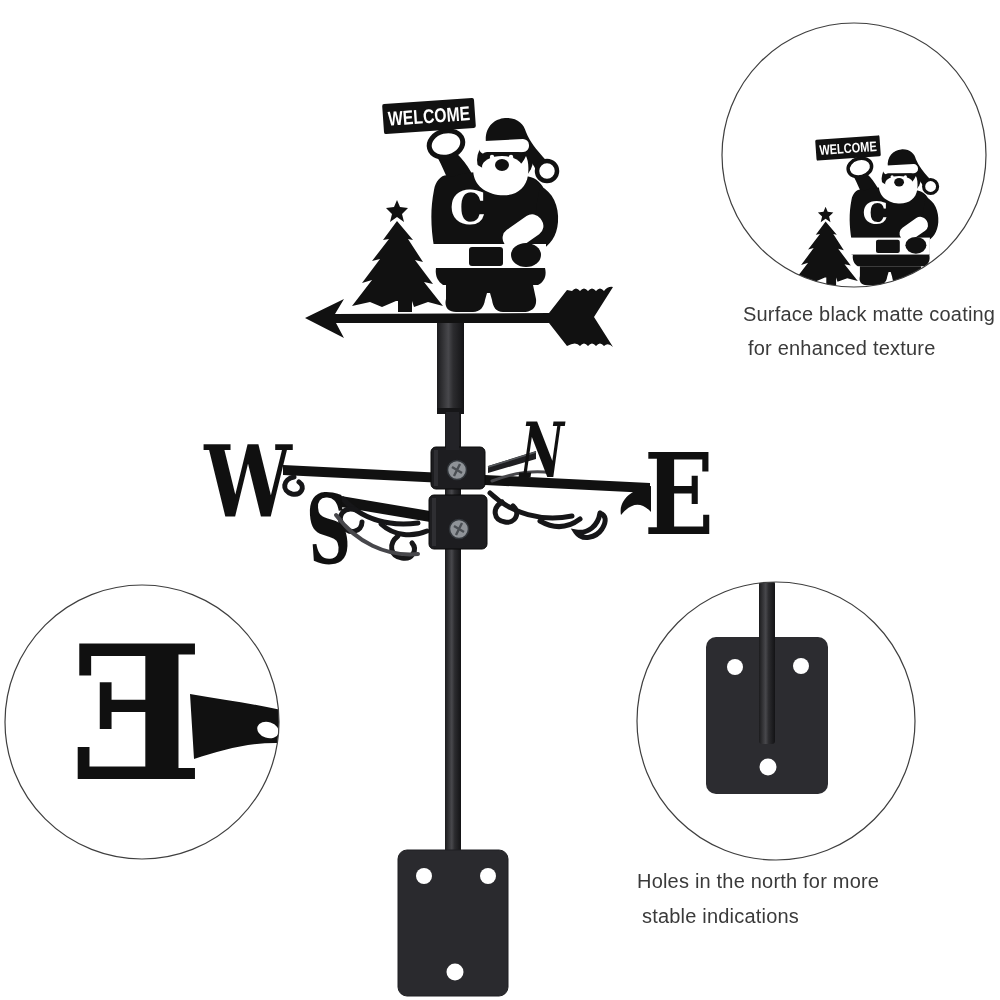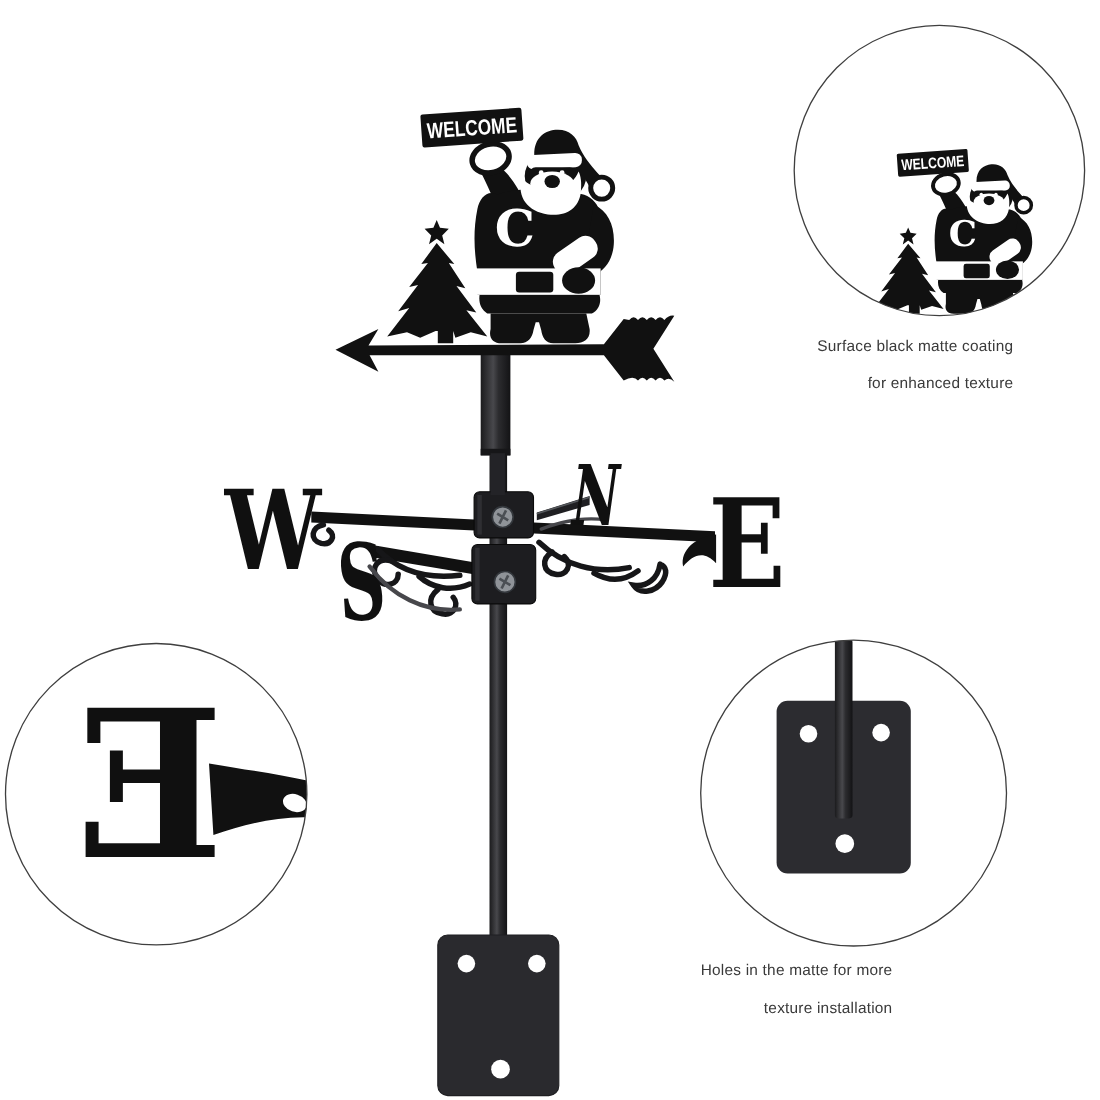--- a/index.html
+++ b/index.html
@@ -2,24 +2,24 @@
 <html><head>
 <meta charset="utf-8">
 <style>
   html,body { margin:0; padding:0; background:#ffffff; }
   .canvas {
     position:relative; width:1000px; height:1000px; background:#ffffff;
     overflow:hidden; font-family:"Liberation Sans",sans-serif;
   }
   svg { position:absolute; left:0; top:0; }
   .cap {
-    position:absolute; color:#3a3a3a; font-size:14px; line-height:34px;
+    position:absolute; color:#3a3a3a; font-size:20px; line-height:34px;
     letter-spacing:0.2px; font-family:"Liberation Sans",sans-serif; white-space:nowrap;
   }
-  .cap .l2 { padding-left:5px;text-align:right; }
+  .cap .l2 { padding-left:5px; }
   .cap3 { line-height:35px; }
   .dir {
     font-family:"DejaVu Serif","Liberation Serif",serif;
     font-weight:bold; fill:#101010;
   }
   .sil { fill:#111111; }
   .whiteout { fill:#ffffff; }
   .flig { stroke:#161618; stroke-width:5; fill:none; stroke-linecap:round; }
   .fligback { stroke:#47474b; fill:none; stroke-linecap:round; }
 </style>
@@ -188,17 +188,17 @@
   </g>
 </svg>
 
 <div class="cap" style="left:743px; top:297px;">
   <div>Surface black matte coating</div>
   <div class="l2">for enhanced texture</div>
 </div>
 
 
 <div class="cap cap3" style="left:637px; top:864px;">
-  <div>Holes in the matte for more</div>
-  <div class="l2">texture installation</div>
+  <div>Holes in the north for more</div>
+  <div class="l2">stable indications</div>
 </div>
 
 </div>
 
 </body></html>

